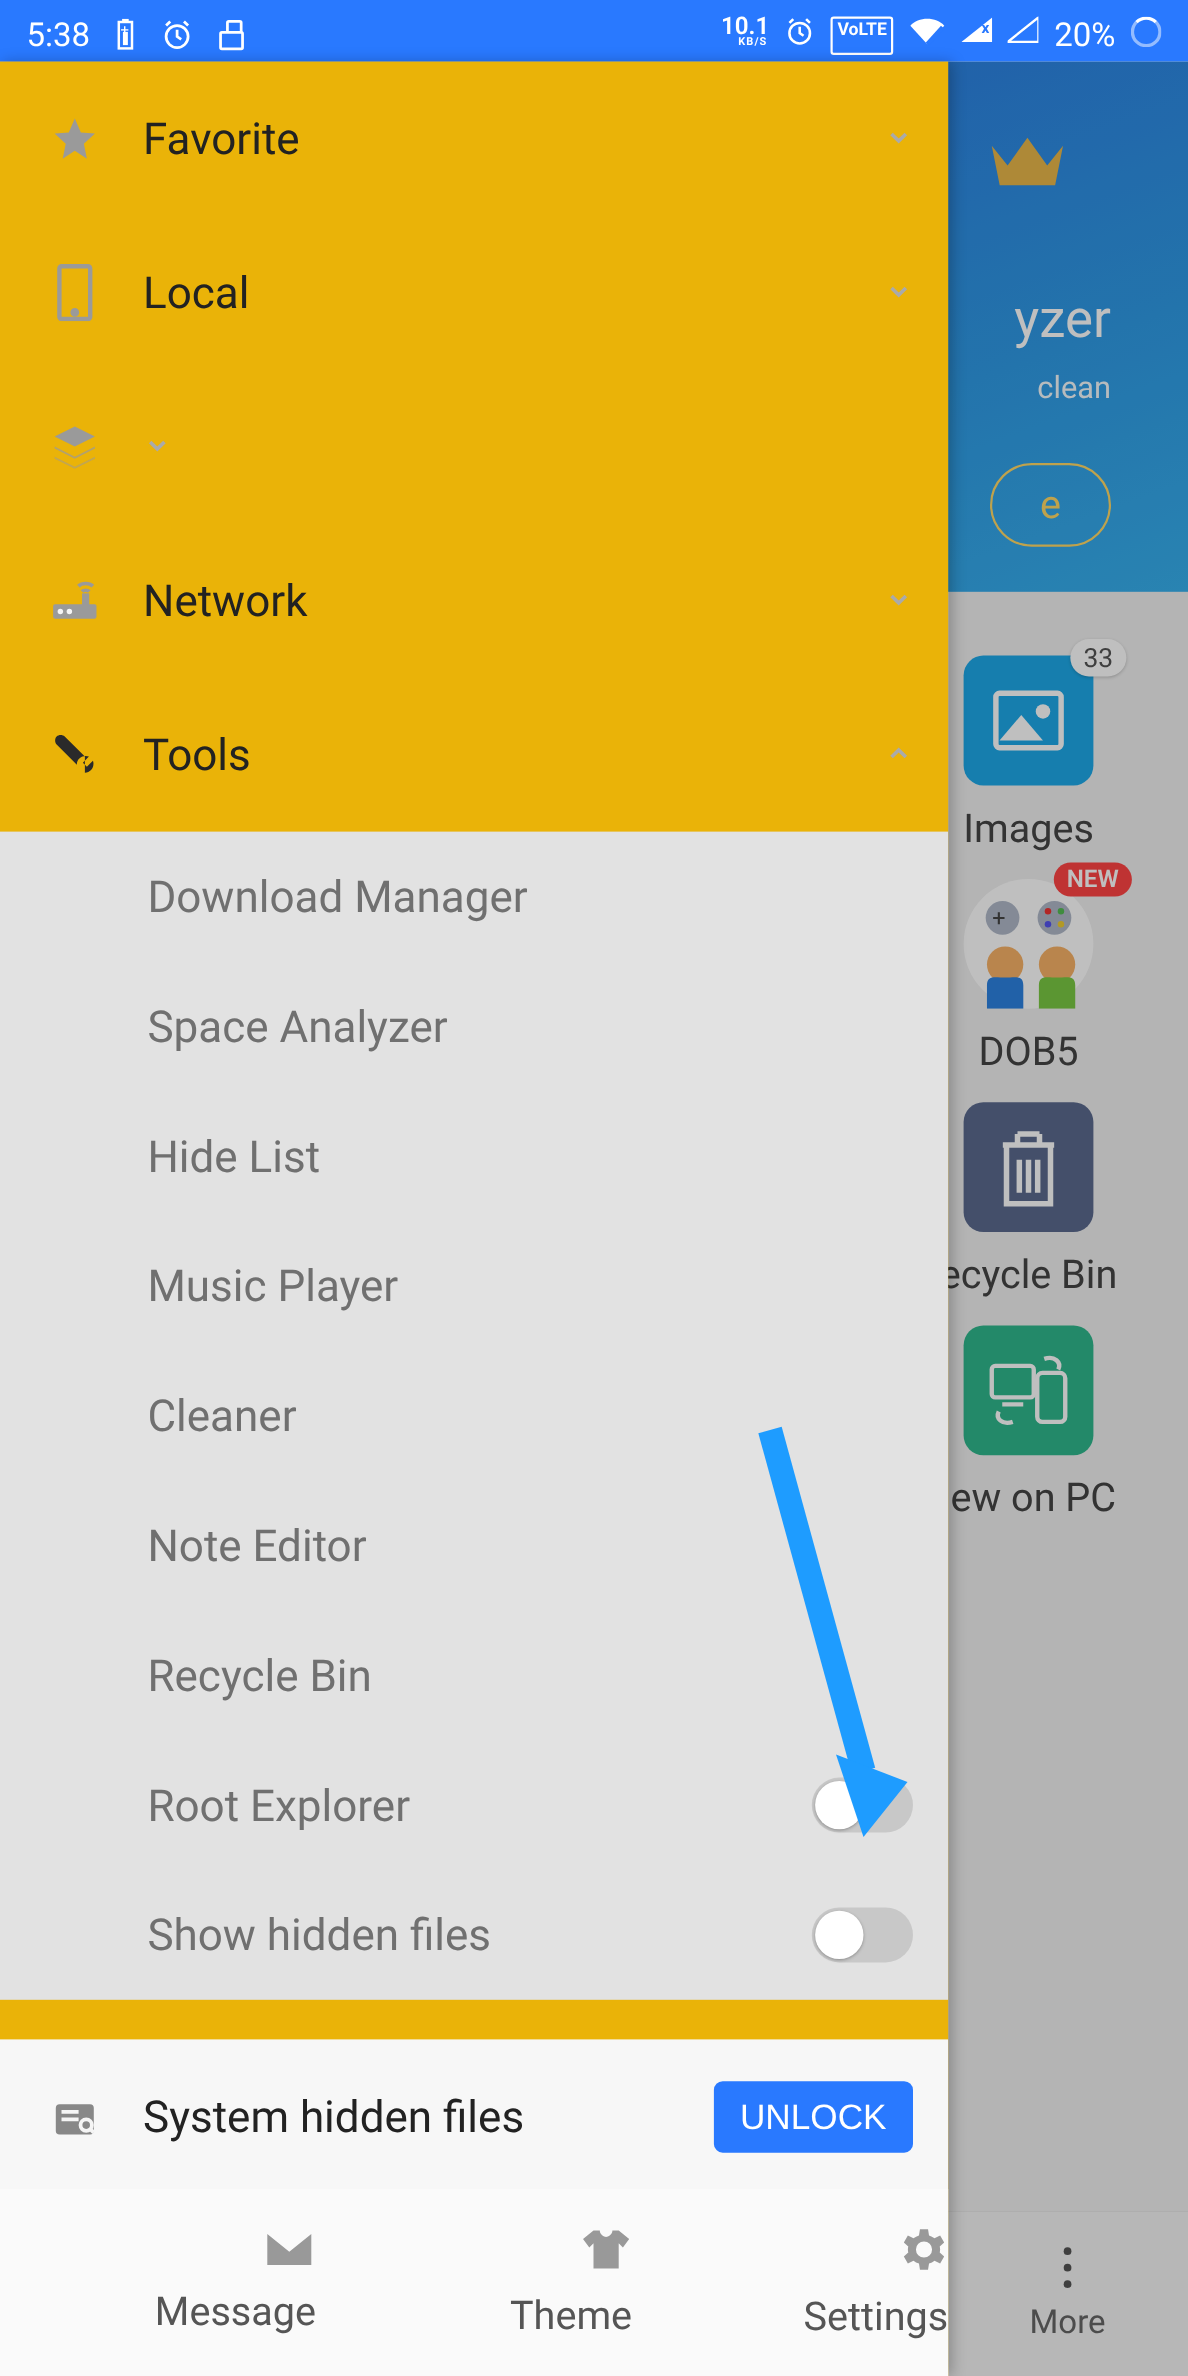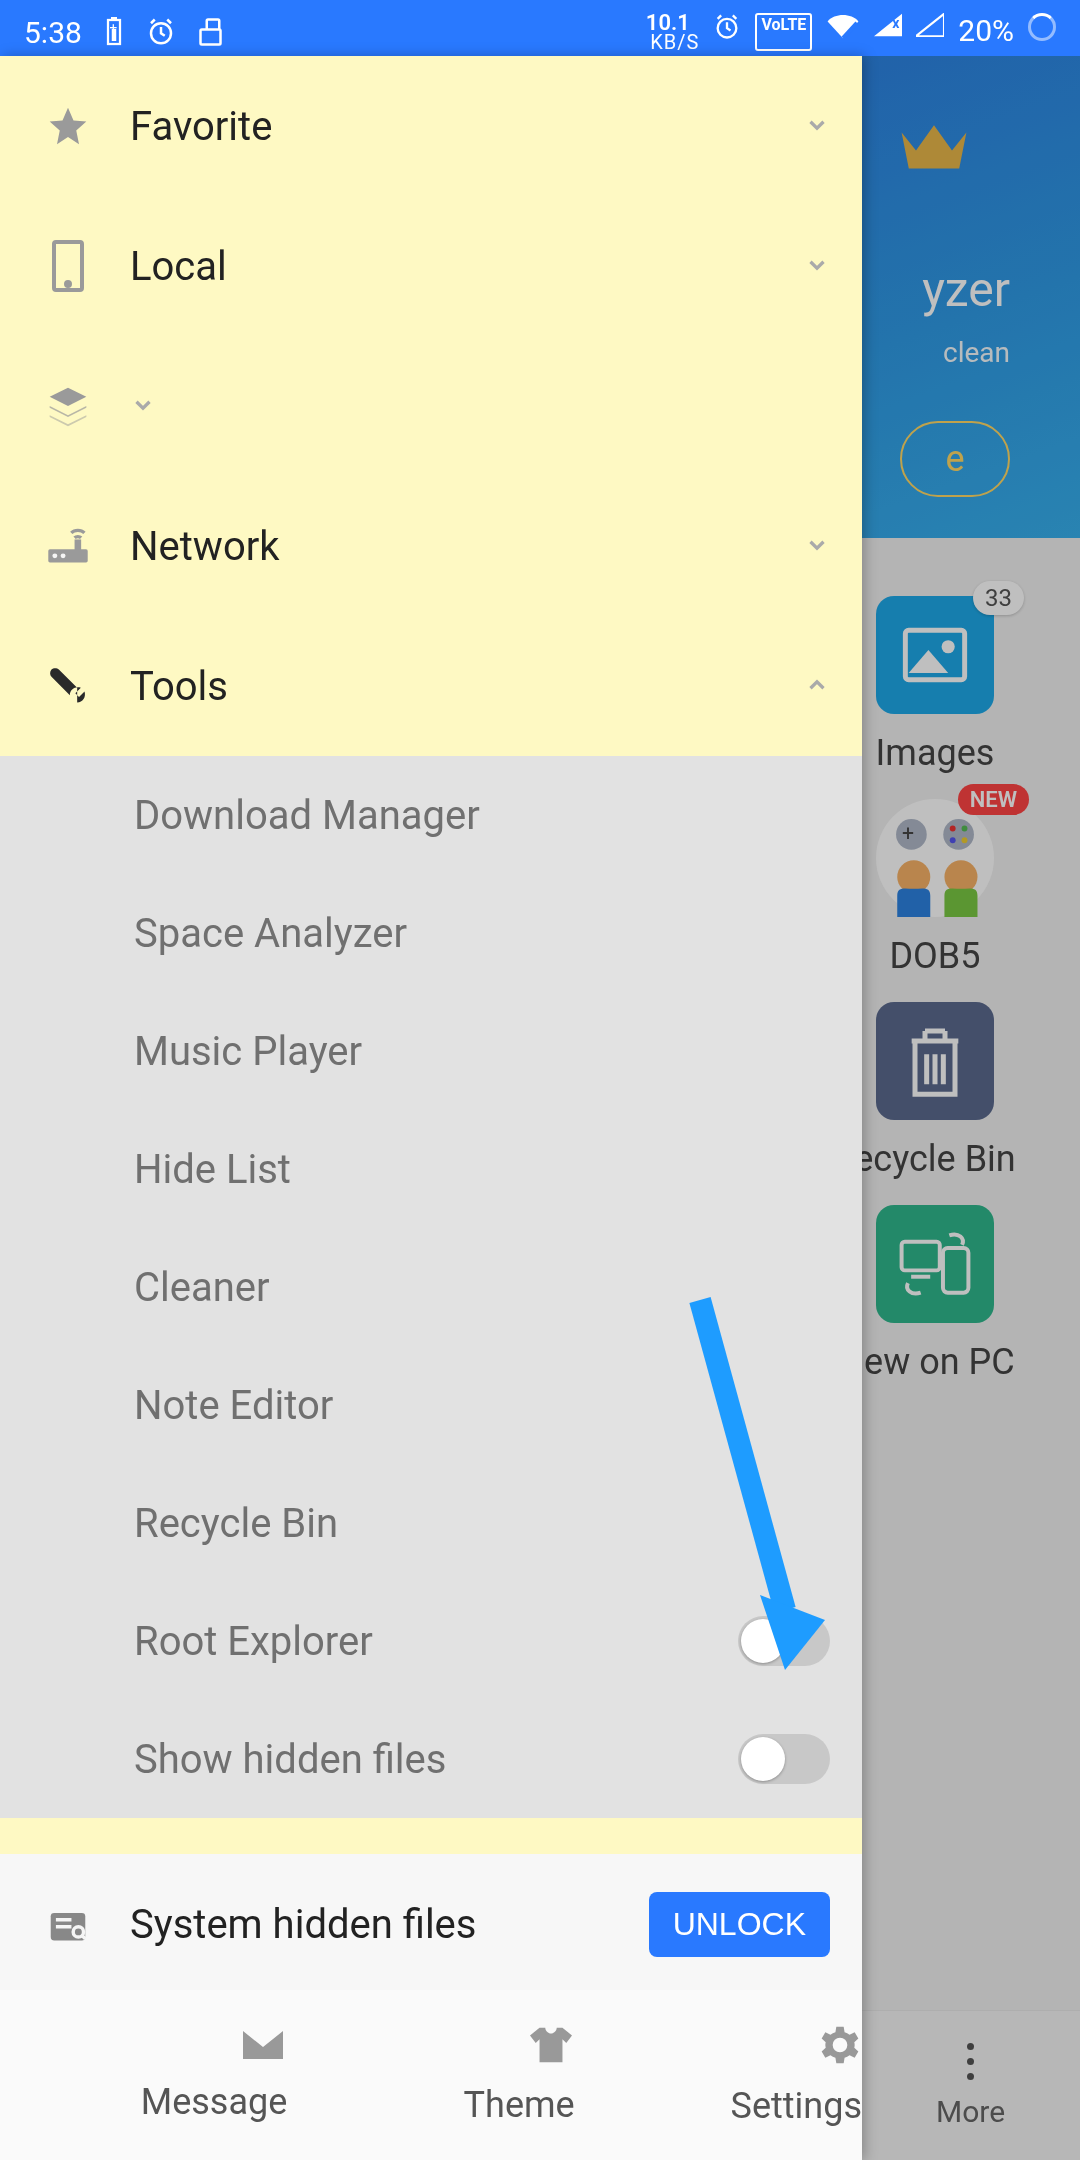--- a/index.html
+++ b/index.html
@@ -6,21 +6,21 @@
   html, body { width: 1080px; height: 2160px; font-family: -apple-system, BlinkMacSystemFont, "Segoe UI", Roboto, sans-serif; overflow: hidden; position: relative; }
   
   
   .status-bar { height: 64px; background: #2979ff; color: #fff; display: flex; align-items: center; justify-content: space-between; padding: 0 24px 0 24px; font-size: 30px; }
   .status-left { display: flex; align-items: center; gap: 22px; }
   .status-right { display: flex; gap: 14px; }
   .status-icon svg { fill: #fff; display: block; }
   .status-text { font-weight: 400; }
   .kb-speed { display:flex; flex-direction:column; align-items:center; line-height:0.9; }
   .kb-top { font-size:22px; font-weight:600; }
-  .kb-bot { font-size:20px; font-weight:400; letter-spacing:1px;margin-left:14px; }
+  .kb-bot { font-size:10px; font-weight:700; letter-spacing:1px;margin-left:14px; }
   .volte { border:2px solid #fff; border-radius:3px; font-size:16px; font-weight:700; padding:0 4px; }
   .spinner { width:28px; height:28px; border:3px solid rgba(255,255,255,0.5); border-top-color:#fff; border-radius:50%; }
 
   
   .background { position:absolute; top:56px; left:0; right:0; bottom:0; background:#f0f0f0; }
   .bg-header { height:482px; background: linear-gradient(160deg,#2b6adf 0%, #2f9be6 70%, #37b0ee 100%); position:relative; }
   .crown { position:absolute; top:60px; right:110px; }
   .bg-header-text { position:absolute; right:70px; top:205px; color:#fff; text-align:right; }
   .bg-title { font-size:48px; font-weight:400; margin-bottom:18px; }
   .bg-sub { font-size:28px; font-weight:400; opacity:0.95; }
@@ -33,21 +33,21 @@
   .badge { position:absolute; top:-15px; right:-30px; background:#fff; border-radius:18px; font-size:24px; color:#555; padding:3px 12px; box-shadow:0 1px 3px rgba(0,0,0,0.2); }
   .badge-new { position:absolute; top:-15px; right:-35px; background:#ff4444; color:#fff; border-radius:18px; font-size:22px; font-weight:600; padding:3px 12px; }
   
   .bottom-nav { position:absolute; bottom:0; left:0; right:0; height:150px; background:#f5f5f5; display:flex; border-top:1px solid #e8e8e8; }
   .nav-label { font-size:36px; color:#666; }
   .nav-more { width:120px; border-left:1px solid #e5e5e5; }
   .nav-more-dots { display:flex; flex-direction:column; gap:8px; }
   .dot { width:7px; height:7px; background:#555; border-radius:50%; }
 
   
-  .drawer { position:absolute; top:56px; left:0; width:862px; bottom:0; background:#fef9c3; box-shadow: 3px 0 12px rgba(0,0,0,0.25); display:flex; flex-direction:column; }
+  .drawer { position:absolute; top:56px; left:0; width:862px; bottom:0; background:#eab308; box-shadow: 3px 0 12px rgba(0,0,0,0.25); display:flex; flex-direction:column; }
   .scrim { position:absolute; top:56px; left:862px; right:0; bottom:0; background:rgba(0,0,0,0.25); }
 
   .menu-item { height:140px; display:flex; align-items:center; padding:0 30px 0 44px; gap:38px; }
   .menu-item-icon { width:48px; height:48px; display:flex; align-items:center; justify-content:center; }
   .menu-item-label { flex:1; font-size:40px; font-weight:400; color:#222; }
   .chevron { width:28px; height:28px; }
   
   .submenu { background:#e2e2e2; }
   .sub-item { height:118px; display:flex; align-items:center; padding:0 32px 0 134px; }
   .sub-label { flex:1; font-size:40px; color:#707070; }
@@ -293,24 +293,24 @@
     </div>
 
     <div class="submenu">
       <div class="sub-item">
           <span class="sub-label">Download Manager</span>
         </div>
       <div class="sub-item">
           <span class="sub-label">Space Analyzer</span>
         </div>
       <div class="sub-item">
+          <span class="sub-label">Hide List</span>
+        </div>
+      <div class="sub-item">
           <span class="sub-label">Music Player</span>
-        </div>
-      <div class="sub-item">
-          <span class="sub-label">Hide List</span>
         </div>
       <div class="sub-item">
           <span class="sub-label">Cleaner</span>
         </div>
       <div class="sub-item">
           <span class="sub-label">Note Editor</span>
         </div>
       <div class="sub-item">
           <span class="sub-label">Recycle Bin</span>
         </div>

